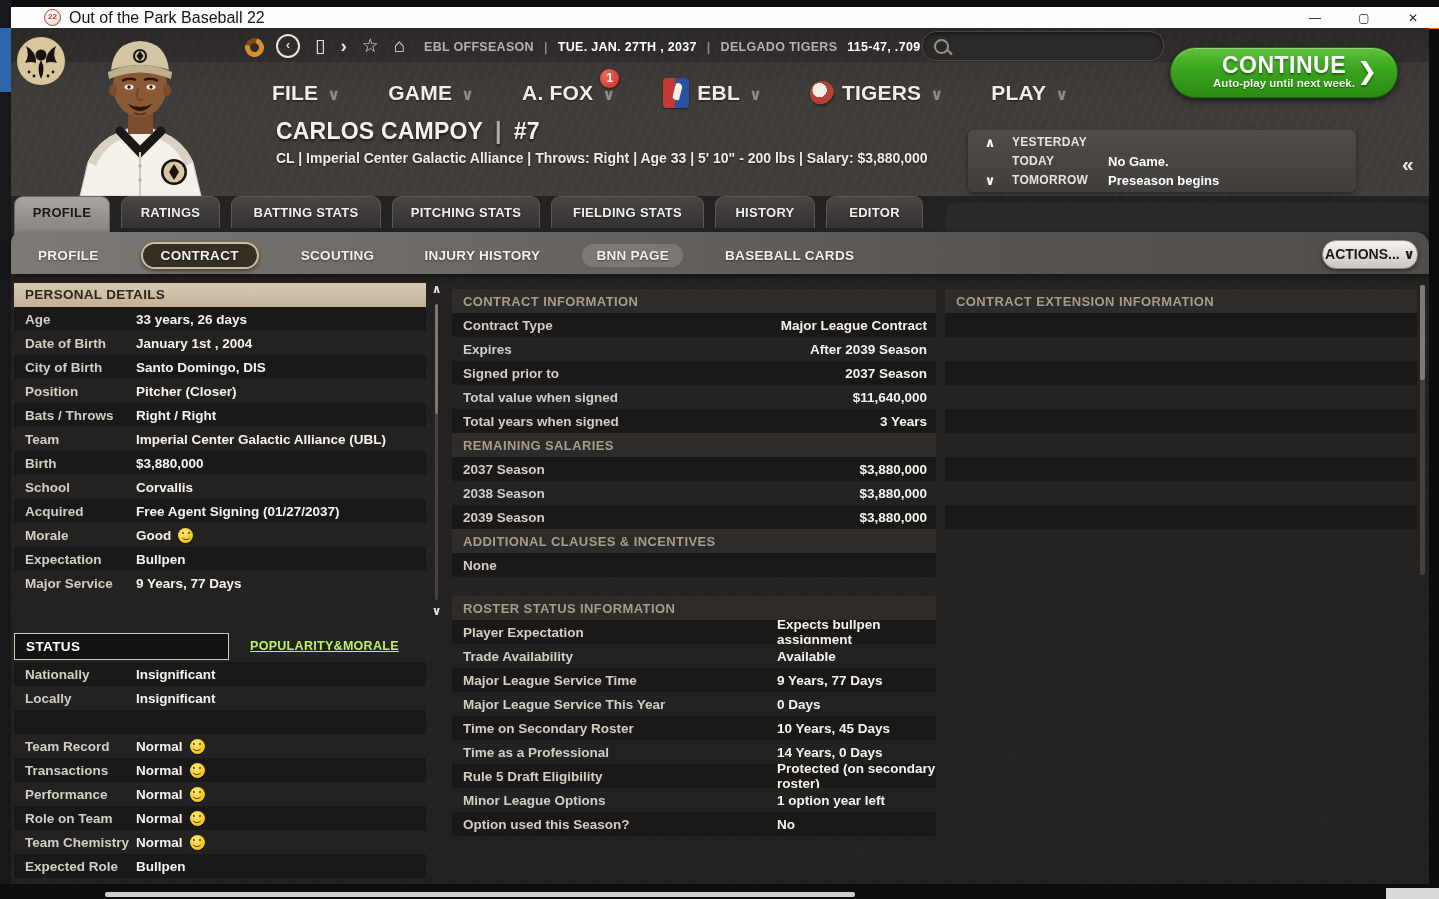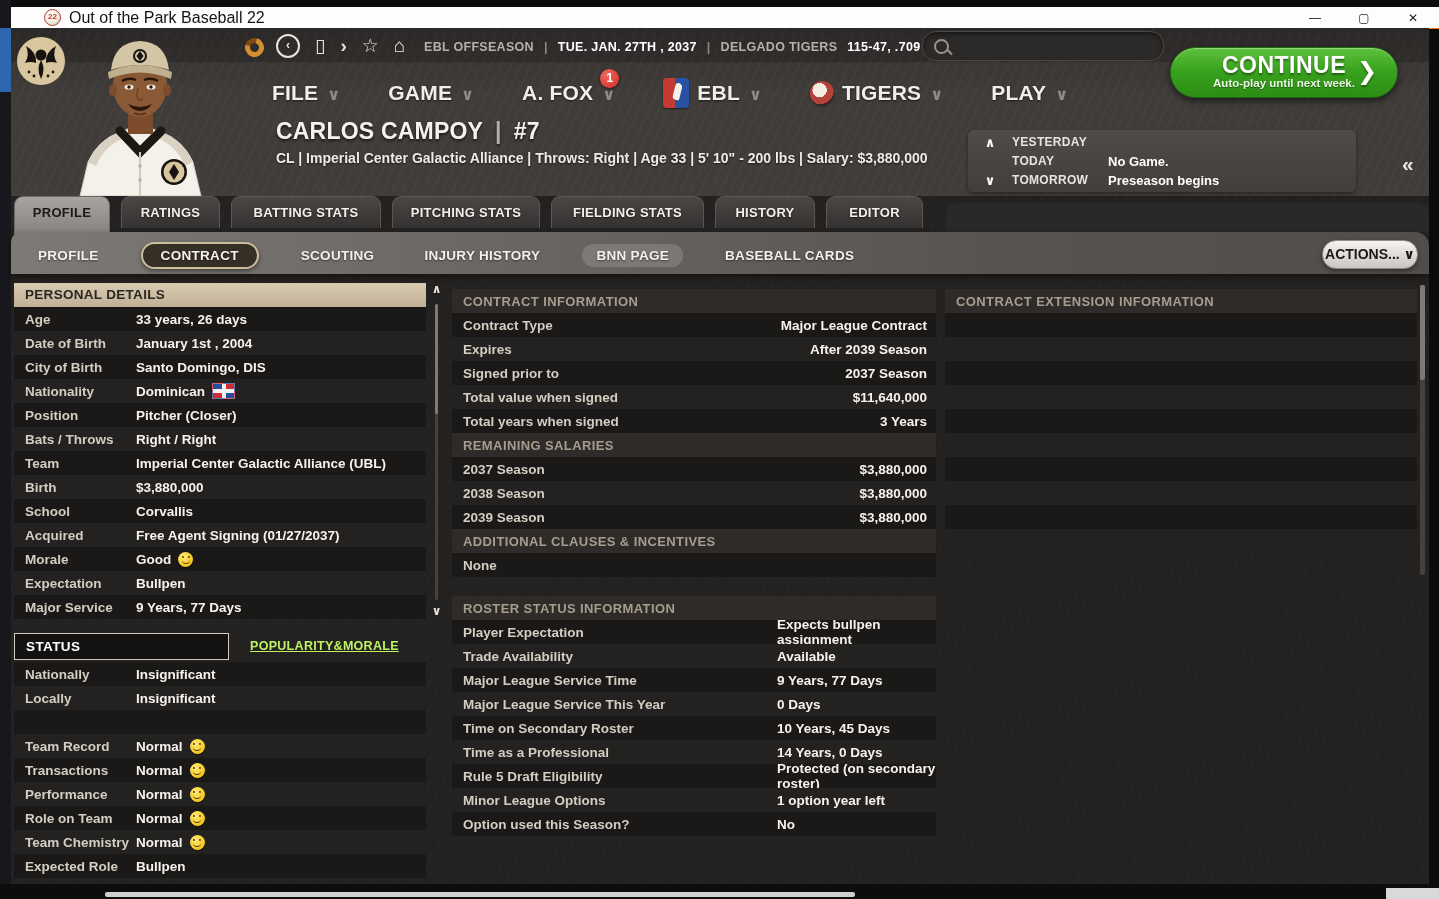--- a/index.html
+++ b/index.html
@@ -393,28 +393,20 @@
       </div>
 
       <div class="prow">
         <span class="plabel">City of Birth</span>
         <span class="pvalue">
           <span>Santo Domingo, DIS</span>
 
         </span>
       </div>
 
-      <div class="prow">
-        <span class="plabel">Nationality</span>
-        <span class="pvalue">
-          <span>Dominican</span>
-          <span class="flag-dr"></span>
-
-        </span>
-      </div>
 
       <div class="prow">
         <span class="plabel">Position</span>
         <span class="pvalue">
           <span>Pitcher (Closer)</span>
 
         </span>
       </div>
 
       <div class="prow">

